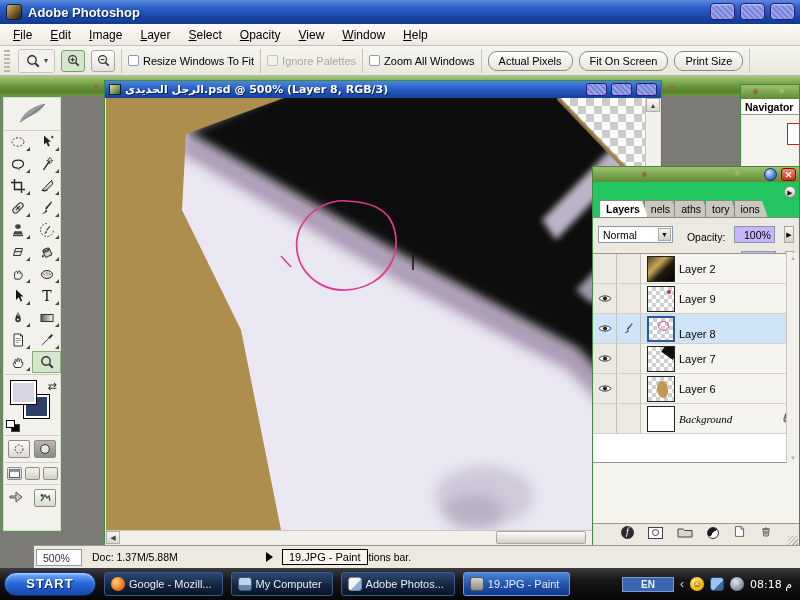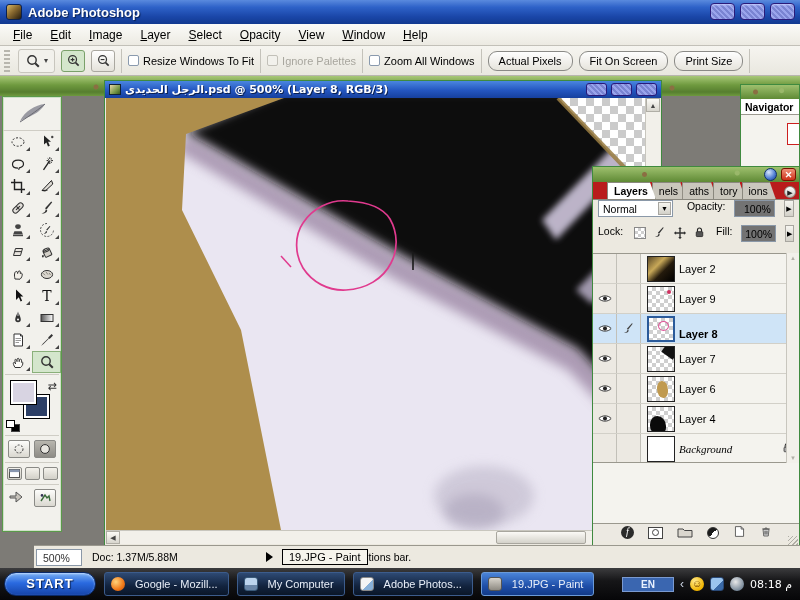--- a/index.html
+++ b/index.html
@@ -124,51 +124,51 @@
 
   
   .layerspal { position:absolute; left:592px; top:166px; width:208px; height:382px;
     border:1px solid #3f8a3f; background:#ece9e0; }
   .layerspal .palcap { position:relative; height:15px; }
   .palglobe { position:absolute; right:22px; top:1px; width:13px; height:13px; border-radius:50%;
     background:radial-gradient(circle at 35% 30%,#d8e8ff,#4a7ad0 60%,#1e3a88); border:1px solid #10306a; }
   .palclose { position:absolute; right:3px; top:1px; width:15px; height:13px; border-radius:3px;
     background:linear-gradient(180deg,#f09078,#cc3018); border:1px solid #7a1000;
     color:#fff; font-size:9px; font-weight:bold; text-align:center; line-height:12px; }
-  .tabsrow { height:18px; background:#b91c1c; display:flex; align-items:flex-end; padding-left:14px; position:relative;
+  .tabsrow { height:36px; background:#22c55e; display:flex; align-items:flex-end; padding-left:6px; position:relative;
     border-bottom:1px solid #8a887e; }
   .ptab { height:17px; padding:2px 7px 0 6px; font-size:10.5px; background:#cac7bd; border:1px solid #8a887e; border-bottom:none;
     clip-path:polygon(0 0,calc(100% - 6px) 0,100% 100%,0 100%); margin-right:-4px; white-space:nowrap; }
   .ptab.active { background:#fff; font-weight:bold; z-index:2; }
   .tabarrow { position:absolute; right:3px; top:4px; width:12px; height:12px; border-radius:50%;
     background:linear-gradient(180deg,#fff,#cac8c0); border:1px solid #8a887e;
     font-size:7px; text-align:center; line-height:11px; color:#222; }
-  .ctlrow { display:flex; align-items:flex-start; gap:9px; padding:0 5px; height:25px; font-size:10.5px; }
+  .ctlrow { display:flex; align-items:flex-end; gap:9px; padding:0 5px; height:25px; font-size:10.5px; }
   .dropdown { width:82px; height:17px; border:1px solid #8a98a8; background:#fff; display:flex; align-items:center;
     padding-left:4px; position:relative; }
   .dropdown .darr { position:absolute; right:1px; top:1px; width:13px; height:13px;
     background:linear-gradient(180deg,#f6f5f0,#d2d0c8); border:1px solid #a8a6a0; font-size:7px; line-height:12px; text-align:center; }
-  .field { width:44px; height:17px; border:1px solid #8a98a8; background:#737373; text-align:right; padding:2px 3px 0 0; }
+  .field { width:44px; height:17px; border:1px solid #8a98a8; background:#c4b5fd; text-align:right; padding:2px 3px 0 0; }
   .fldarr { width:11px; height:17px; background:linear-gradient(180deg,#f6f5f0,#d2d0c8);
     border:1px solid #a8a6a0; font-size:7px; text-align:center; line-height:16px; }
   .lockicons { display:flex; gap:5px; align-items:center; }
   .lockico { width:15px; height:15px; display:flex; align-items:center; justify-content:center; }
   .checker8 { width:12px; height:12px; border:1px solid #888;
     background:repeating-conic-gradient(#cfcfcf 0 25%,#fff 0 50%); background-size:6px 6px; }
   .layerlist { position:absolute; left:0; top:86px; width:206px; height:210px; background:#fff; overflow:hidden;
     border-top:1px solid #9a988e; border-bottom:1px solid #9a988e; }
   .lrow { height:30px; display:flex; align-items:stretch; border-bottom:1px solid #d2d0c8; background:#f4f3ee; }
   .lrow.selected { background:#cfe4f7; }
   .lcell { width:24px; border-right:1px solid #c2c0b8; display:flex; align-items:center; justify-content:center; background:#ece9e2; }
   .lrow.selected .lcell { background:#cfe4f7; }
   .lthumb { width:28px; height:26px; margin:2px 4px 2px 6px; border:1px solid #222; position:relative;
     background:repeating-conic-gradient(#cfcfcf 0 25%,#fff 0 50%); background-size:8px 8px; overflow:hidden; }
   .lrow.selected .lthumb { border:2px solid #2a5a9a; }
   .lname { flex:1; display:flex; align-items:center; font-size:11px; }
-  .lrow.selected .lname { font-weight:bold;margin-top:11px; }
+  .lrow.selected .lname { font-weight:normal;margin-top:11px; }
   .lname.italic { font-style:italic; font-family:"Liberation Serif",serif; }
   .th-l2 { background:linear-gradient(135deg,#5a4828 0%,#c8a858 35%,#241a0c 60%,#000 100%); }
   .th-l9::after { content:""; position:absolute; right:3px; top:3px; width:4px; height:4px; background:#d03060; border-radius:50%; }
   .th-l8::after { content:""; position:absolute; right:4px; top:3px; width:9px; height:8px;
     border:1px solid #e0589a; border-radius:50%; }
   .th-l7::after { content:""; position:absolute; right:-4px; top:-4px; width:14px; height:14px;
     background:#111; transform:rotate(35deg); }
   .th-l6::after { content:""; position:absolute; left:9px; top:4px; width:11px; height:17px;
     background:#c09a50; border-radius:45% 55% 40% 60%; }
   .th-l4::after { content:""; position:absolute; left:2px; bottom:-3px; width:16px; height:18px;
@@ -202,21 +202,21 @@
 
   
   .taskbar { position:absolute; left:0; top:568px; width:800px; height:32px;
     background:linear-gradient(180deg,#3c3c3e 0%,#161618 40%,#060608 100%);
     display:flex; align-items:center; }
   .startbtn { margin-left:4px; width:92px; height:24px; border-radius:12px;
     background:linear-gradient(180deg,#7ab0f4 0%,#2a6ae0 45%,#1644a8 100%);
     border:1px solid #0a2a6a; box-shadow:inset 0 1px 2px #bcd8ff;
     color:#fff; font-weight:bold; font-size:13px; text-align:center; line-height:22px;
     letter-spacing:1px; text-shadow:1px 1px 1px #082050; }
-  .taskbtn { margin-left:8px; height:24px; padding:0 10px 0 6px; display:flex; align-items:center; gap:10px;
+  .taskbtn { margin-left:8px; height:24px; padding:0 10px 0 6px; display:flex; align-items:center; gap:4px;
     background:linear-gradient(180deg,#2e4a74 0%,#12233e 60%,#0a1628 100%);
     border:1px solid #3c5c8c; border-radius:3px; color:#e8eef8; font-size:11px; white-space:nowrap;
     max-width:128px; overflow:hidden; }
   .taskbtn.active { background:linear-gradient(180deg,#4a84d8 0%,#1e4ea8 60%,#123a88 100%); border-color:#6a9ad8; }
   .ticon { width:14px; height:14px; border-radius:3px; flex:none; }
   .t-ff { background:radial-gradient(circle at 35% 35%,#ffd27a,#f07818 60%,#b84808); border-radius:50%; }
   .t-pc { background:linear-gradient(180deg,#bcd4ee 0 60%,#6a86a8 60%); border:1px solid #3a5a7a; }
   .t-ps { background:linear-gradient(135deg,#f4f4f4 0 55%,#88b0d8 55%); border:1px solid #888; }
   .t-paint { background:linear-gradient(180deg,#d8d4cc,#8e8a82); border:1px solid #555; }
   .tray { margin-left:auto; display:flex; align-items:center; gap:6px; padding-right:8px; color:#fff; }
@@ -666,31 +666,20 @@
             <path d="M1 5 C4 1 12 1 15 5 C12 9 4 9 1 5 Z" fill="#fff" stroke="#222"></path>
             <circle cx="8" cy="5" r="2.3" fill="#222"></circle>
           </svg>
         </span>
       <span class="lcell"></span>
       <span class="lthumb th-l6"></span>
       <span class="lname">Layer 6</span>
     </div>
     <div class="lrow">
       <span class="lcell">
-          <svg width="14" height="9" viewBox="0 0 16 10">
-            <path d="M1 5 C4 1 12 1 15 5 C12 9 4 9 1 5 Z" fill="#fff" stroke="#222"></path>
-            <circle cx="8" cy="5" r="2.3" fill="#222"></circle>
-          </svg>
-        </span>
-      <span class="lcell"></span>
-      <span class="lthumb th-l4"></span>
-      <span class="lname">Layer 4</span>
-    </div>
-    <div class="lrow">
-      <span class="lcell">
           <svg width="14" height="9" viewBox="0 0 16 10" style="visibility: hidden;">
             <path d="M1 5 C4 1 12 1 15 5 C12 9 4 9 1 5 Z" fill="#fff" stroke="#222"></path>
             <circle cx="8" cy="5" r="2.3" fill="#222"></circle>
           </svg>
         </span>
       <span class="lcell"></span>
       <span class="lthumb th-bg"></span>
       <span class="lname italic">Background</span>
       <span class="rowlock" style="align-self:center"><svg width="12" height="12" viewBox="0 0 16 16">
             <rect x="4" y="7" width="8" height="6" rx="1" fill="#aaa" stroke="#333"></rect>

